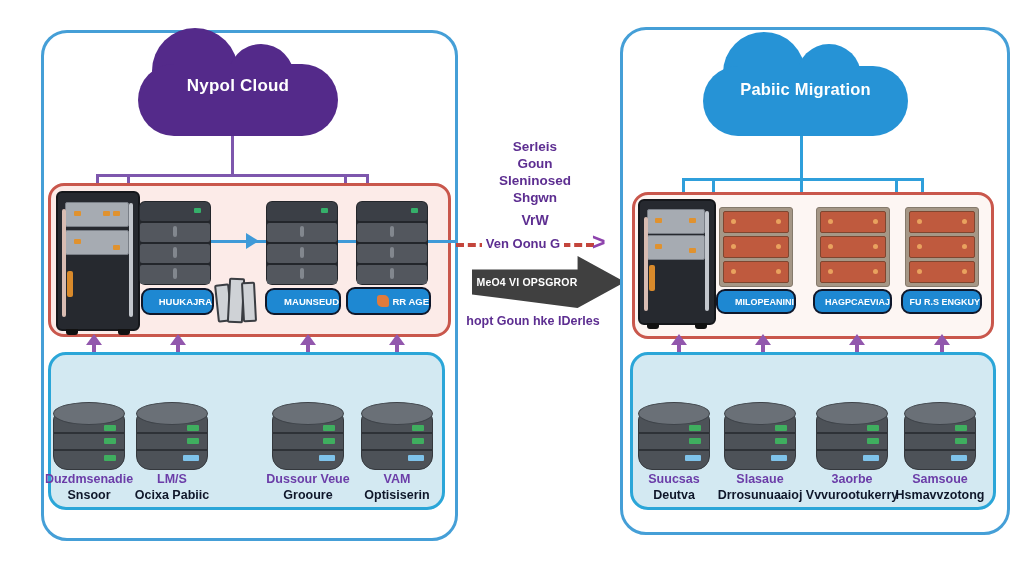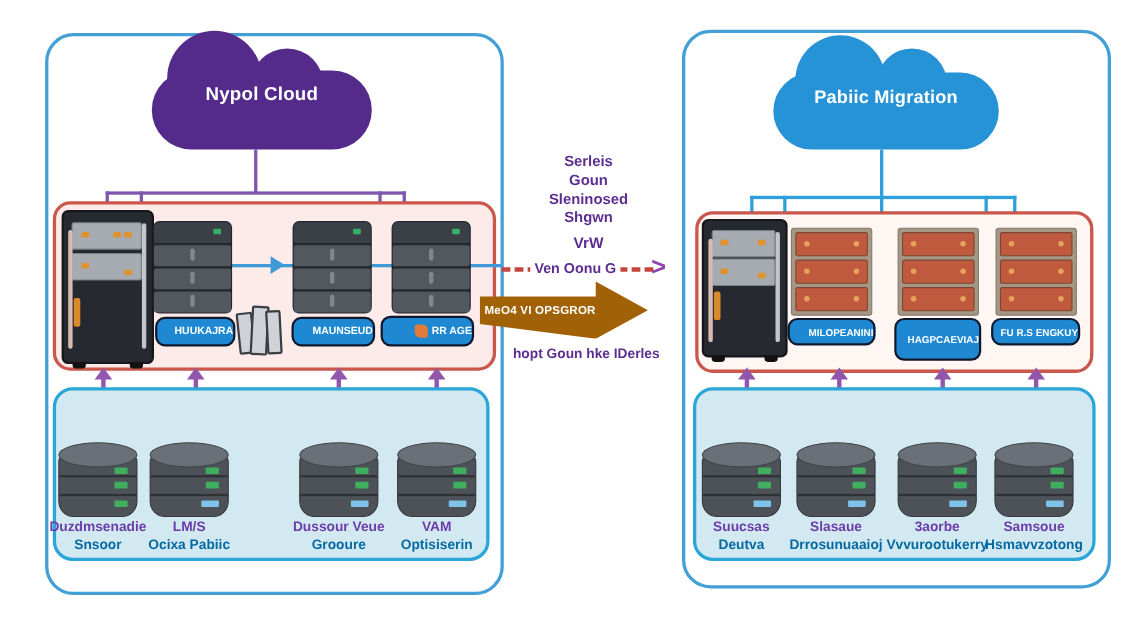--- a/index.html
+++ b/index.html
@@ -76,33 +76,33 @@
   .varrow .tup{position:absolute;top:0;left:0;width:0;height:0;
                border-left:8px solid transparent;border-right:8px solid transparent;
                border-bottom:11px solid #9257ad;}
   .varrow .tdn{position:absolute;bottom:0;left:0;width:0;height:0;
                border-left:8px solid transparent;border-right:8px solid transparent;
                border-top:11px solid #9257ad;}
 
   
   .dbcap{position:absolute;top:471px;width:116px;text-align:center;font-weight:bold;
          font-size:12.5px;line-height:16px;color:#6b3da8;white-space:nowrap;}
-  .dbcap .l2{color:#0369a1;}
+  .dbcap .l2{color:#0f172a;}
 
   
   .notes{position:absolute;left:468px;top:138px;width:134px;text-align:center;color:#5d2e91;
          font-weight:bold;font-size:13.5px;line-height:17px;}
   .vmlabel{position:absolute;left:468px;top:212px;width:134px;text-align:center;color:#5d2e91;
            font-weight:bold;font-size:14px;}
   .dashline{position:absolute;left:456px;top:243px;width:138px;border-top:4px dashed #c4453c;}
   .dashlabel{position:absolute;left:462px;top:236px;width:122px;text-align:center;
              font-weight:bold;font-size:13px;color:#5d2e91;}
   .dashlabel span{background:#fff;padding:0 4px;}
   .chev{position:absolute;left:592px;top:229px;color:#8e44ad;font-weight:bold;font-size:23px;}
-  .big-arrow{position:absolute;left:436px;top:256px;width:153px;height:52px;background:#a16207;
+  .big-arrow{position:absolute;left:472px;top:256px;width:153px;height:52px;background:#404040;
              clip-path:polygon(0 26%,69% 26%,69% 0,100% 50%,69% 100%,0 74%);}
   .big-arrow span{position:absolute;left:4px;top:50%;transform:translateY(-50%);width:102px;
                   text-align:center;color:#fff;font-weight:bold;font-size:10.5px;letter-spacing:.2px;}
   .bottomnote{position:absolute;left:443px;top:314px;width:180px;text-align:center;color:#5d2e91;
               font-weight:bold;font-size:12.5px;}
 
   
   .bluehead{position:absolute;width:0;height:0;border-top:8px solid transparent;
             border-bottom:8px solid transparent;border-left:13px solid #3f9ad8;}
 
@@ -354,21 +354,21 @@
   </div>
   <div class="rrack" style="left:905px;">
     <div class="rslat"></div>
       <div class="rslat"></div>
       <div class="rslat"></div>
   </div>
 
   <div class="pill" style="left:716px;top:289px;width:80px;height:25px;font-size:9px;">
     <span>MILOPEANINI</span>
   </div>
-  <div class="pill" style="left:813px;top:289px;width:79px;height:39px;font-size:9px;">
+  <div class="pill" style="left:813px;top:289px;width:79px;height:25px;font-size:9px;">
     <span>HAGPCAEVIAJ</span>
   </div>
   <div class="pill" style="left:901px;top:289px;width:81px;height:25px;font-size:9px;">
     <span>FU R.S ENGKUY</span>
   </div>
 
   <div class="varrow" style="left:671px;">
       <div class="tup"></div>
       <div class="vline"></div>
       <div class="tdn"></div>

